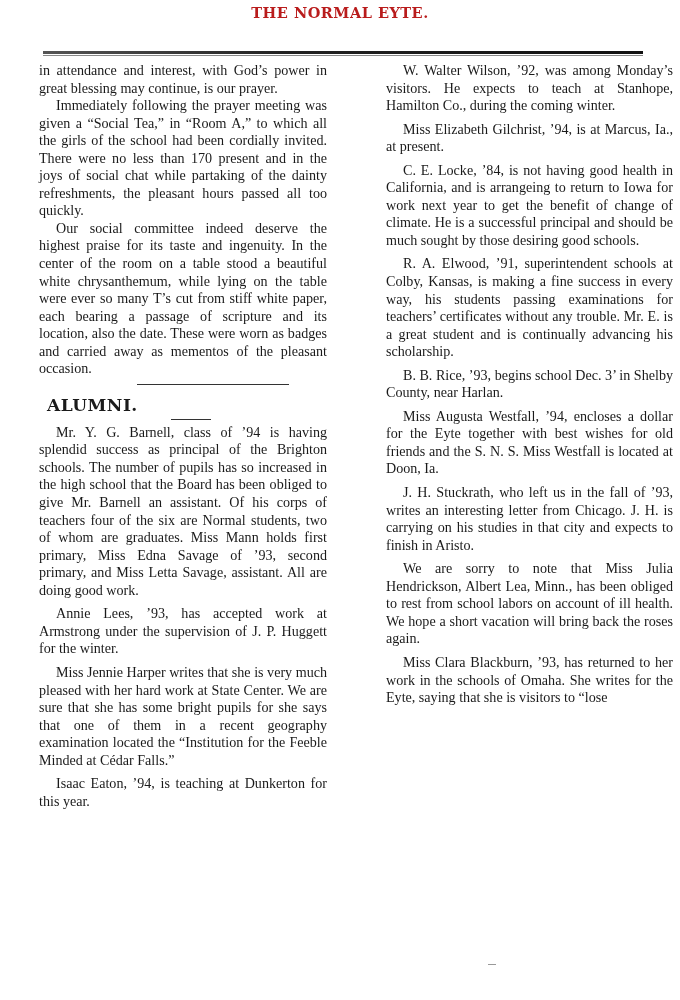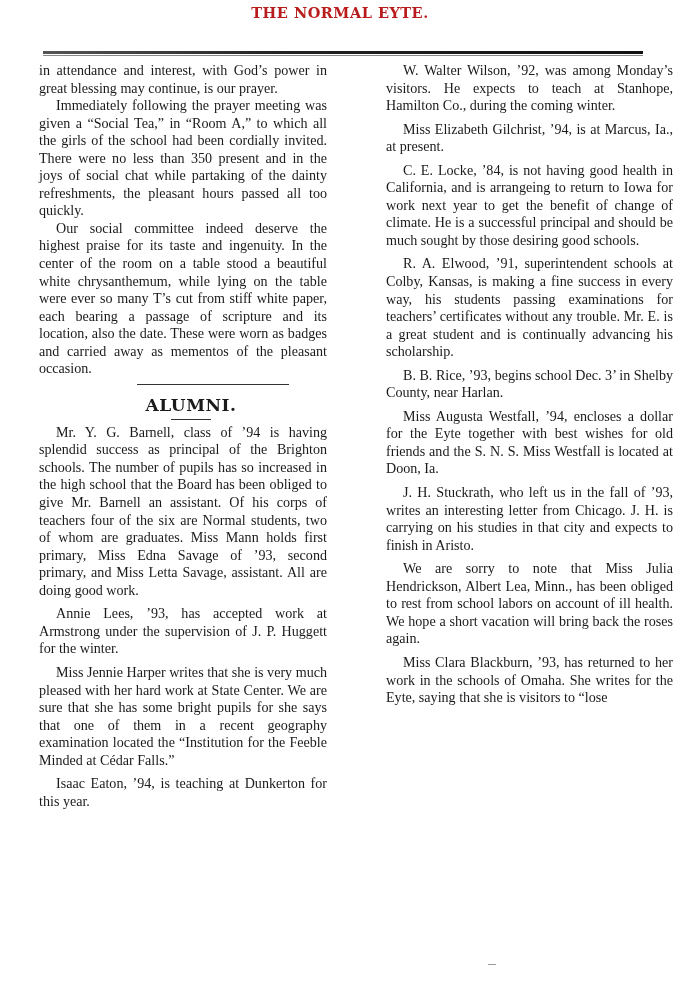--- a/index.html
+++ b/index.html
@@ -12,35 +12,35 @@
           background:linear-gradient(90deg,#555 0%,#222 40%,#111 100%); }
   .rule2 { position:absolute; top:55px; left:43px; width:600px; height:1px; background:#888; }
   .col { position:absolute; top:62px; width:288px; font-size:14.1px; line-height:17.55px;
          text-align:justify; hyphens:manual; }
   .col.left { left:39px; }
   .col.right { left:354px; width:287px;margin-left:32px; }
   .col p { margin:0; text-indent:17px; }
   .col p.noindent { text-indent:0; }
   .col p.gap { margin-top:6px; }
   .sep { width:152px; height:1px; background:#333; margin:6px auto 0 auto; position:relative; left:30px; }
-  .heading { text-align:center; font-family:"DejaVu Serif","Liberation Serif",serif; font-weight:bold;
+  .heading { text-align:left; font-family:"DejaVu Serif","Liberation Serif",serif; font-weight:bold;
              font-size:17px; letter-spacing:0.5px; margin-top:9px; line-height:22px; position:relative; left:8px;}
   .subsep { width:40px; height:1px; background:#333; margin:3px auto 4px auto; position:relative; left:8px; }
   .dash { position:absolute; top:964px; left:488px; width:8px; height:1px; background:#999; }
 </style>
 </head>
 <body>
 
 <div class="masthead">THE NORMAL EYTE.</div>
 <div class="rule"></div>
 <div class="rule2"></div>
 
 <div class="col left">
   <p class="noindent">in attendance and interest, with God’s power in great blessing may continue, is our prayer.</p>
-  <p>Immediately following the prayer meeting was given a “Social Tea,” in “Room A,” to which all the girls of the school had been cordially invited. There were no less than 350 present and in the joys of social chat while partaking of the dainty refreshments, the pleasant hours passed all too quickly.</p>
+  <p>Immediately following the prayer meeting was given a “Social Tea,” in “Room A,” to which all the girls of the school had been cordially invited. There were no less than 170 present and in the joys of social chat while partaking of the dainty refreshments, the pleasant hours passed all too quickly.</p>
   <p>Our social committee indeed deserve the highest praise for its taste and ingenuity. In the center of the room on a table stood a beautiful white chrysanthemum, while lying on the table were ever so many T’s cut from stiff white paper, each bearing a passage of scripture and its location, also the date. These were worn as badges and carried away as mementos of the pleasant occasion.</p>
   <div class="sep"></div>
   <div class="heading">ALUMNI.</div>
   <div class="subsep"></div>
   <p>Mr. Y. G. Barnell, class of ’94 is having splendid success as principal of the Brighton schools. The number of pupils has so increased in the high school that the Board has been obliged to give Mr. Barnell an assistant. Of his corps of teachers four of the six are Normal students, two of whom are graduates. Miss Mann holds first primary, Miss Edna Savage of ’93, second primary, and Miss Letta Savage, assistant. All are doing good work.</p>
   <p class="gap">Annie Lees, ’93, has accepted work at Armstrong under the supervision of J. P. Huggett for the winter.</p>
   <p class="gap">Miss Jennie Harper writes that she is very much pleased with her hard work at State Center. We are sure that she has some bright pupils for she says that one of them in a recent geography examination located the “Institution for the Feeble Minded at Cédar Falls.”</p>
   <p class="gap">Isaac Eaton, ’94, is teaching at Dunkerton for this year.</p>
 </div>
 

